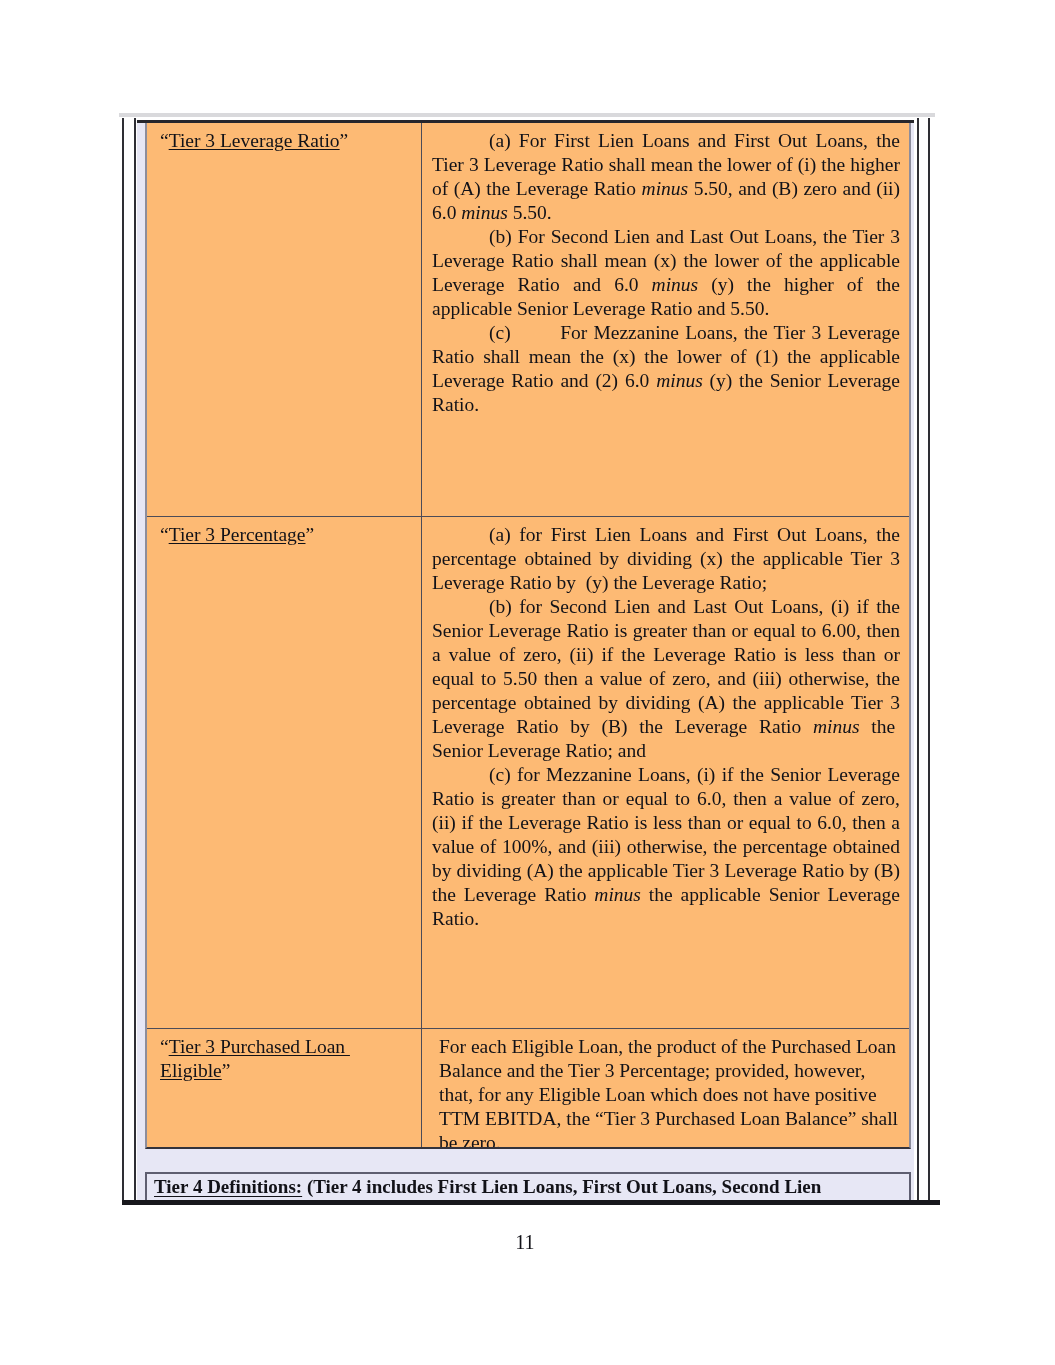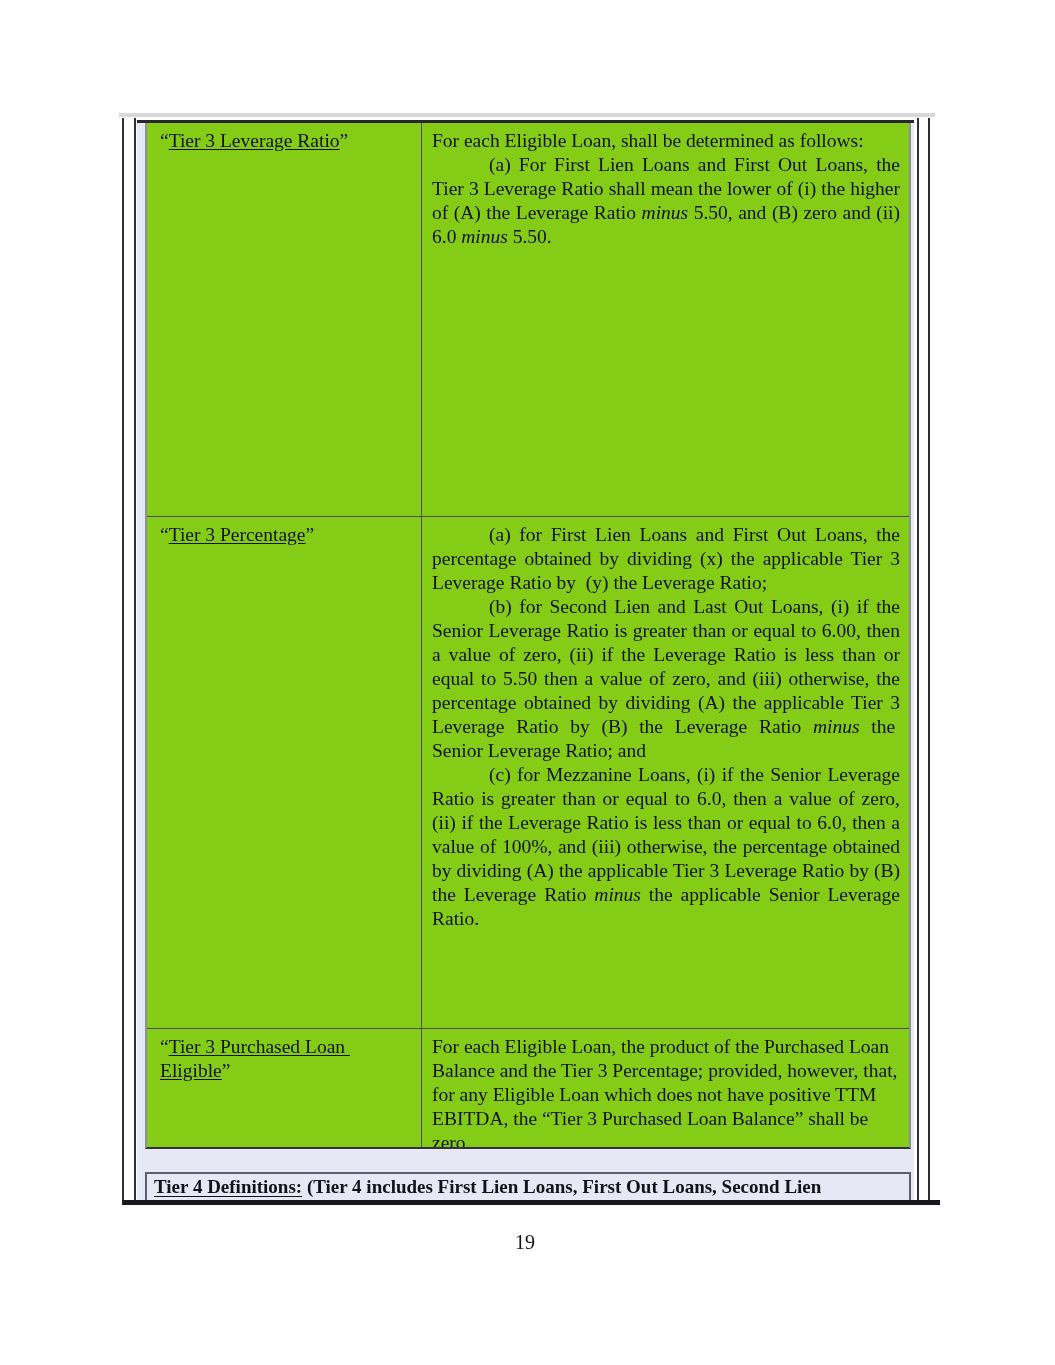--- a/index.html
+++ b/index.html
@@ -17,21 +17,21 @@
   .frame-inner{left:134px;top:118px;width:781px;height:1084px;
     border-left:2px solid #2e2e34;border-right:2px solid #2e2e34;}
   
   .panel{left:137px;top:120px;width:777px;height:1082px;background:#e7e7f5;
     border-top:3px solid #26262c;box-sizing:border-box;}
   
   .bottom-line{left:122px;top:1200px;width:818px;height:5px;background:#17171c;}
 
   .def-table{position:absolute;left:8px;top:0;width:766px;box-sizing:border-box;
     border-left:2px solid #8d8d9c;border-right:2px solid #8d8d9c;
-    border-bottom:2px solid #33333c;background:#84cc16;}
+    border-bottom:2px solid #33333c;background:#fdba74;}
   .trow{display:flex;box-sizing:border-box;overflow:hidden;}
   .trow + .trow{border-top:1px solid #4c4c58;}
   .tcell{box-sizing:border-box;font-size:19.5px;line-height:24px;}
   .term-cell{width:275px;border-right:1px solid #4c4c58;padding:6px 10px 0 13px;}
   .def-cell{flex:1;padding:6px 9px 0 10px;}
   .u{text-decoration:underline;text-underline-offset:2px;}
   .para{margin:0;}
   .para + .para{}
   .para.indent{text-indent:57px;}
   .para.justify{text-align:justify;}
@@ -51,38 +51,39 @@
 
 <div class="abs top-gray-line"></div>
 <div class="abs frame-outer"></div>
 <div class="abs frame-inner"></div>
 
 <div class="abs panel">
   <div class="def-table">
       <div class="trow" style="height: 393px;">
         <div class="tcell term-cell"><span>“<span class="u">Tier 3 Leverage Ratio</span>”</span></div>
         <div class="tcell def-cell">
-          <p class="para"><span>For each Eligible Loan, shall be determined as follows:</span></p>
           <p class="para indent justify"><span>(a) For First Lien Loans and First Out Loans, the Tier 3 Leverage Ratio shall mean the lower of (i) the higher of (A) the Leverage Ratio </span><span class="it">minus</span><span> 5.50, and (B) zero and (ii) 6.0 </span><span class="it">minus</span><span> 5.50.</span></p>
+          <p class="para indent justify"><span>(b) For Second Lien and Last Out Loans, the Tier 3 Leverage Ratio shall mean (x) the lower of the applicable Leverage Ratio and 6.0 </span><span class="it">minus</span><span> (y) the higher of the applicable Senior Leverage Ratio and 5.50.</span></p>
+          <p class="para indent justify"><span>(c)&nbsp;&nbsp;&nbsp;&nbsp;&nbsp;&nbsp;&nbsp; For Mezzanine Loans, the Tier 3 Leverage Ratio shall mean the (x) the lower of (1) the applicable Leverage Ratio and (2) 6.0 </span><span class="it">minus</span><span> (y) the Senior Leverage Ratio.</span></p>
         </div>
       </div>
       <div class="trow" style="height: 512px;">
         <div class="tcell term-cell"><span>“<span class="u">Tier 3 Percentage</span>”</span></div>
         <div class="tcell def-cell">
           <p class="para indent justify"><span>(a) for First Lien Loans and First Out Loans, the percentage obtained by dividing (x) the applicable Tier 3 Leverage Ratio by&nbsp; (y) the Leverage Ratio;</span></p>
           <p class="para indent justify"><span>(b) for Second Lien and Last Out Loans, (i) if the Senior Leverage Ratio is greater than or equal to 6.00, then a value of zero, (ii) if the Leverage Ratio is less than or equal to 5.50 then a value of zero, and (iii) otherwise, the percentage obtained by dividing (A) the applicable Tier 3 Leverage Ratio by (B) the Leverage Ratio </span><span class="it">minus</span><span> the&nbsp; Senior Leverage Ratio; and</span></p>
           <p class="para indent justify"><span>(c) for Mezzanine Loans, (i) if the Senior Leverage Ratio is greater than or equal to 6.0, then a value of zero, (ii) if the Leverage Ratio is less than or equal to 6.0, then a value of 100%, and (iii) otherwise, the percentage obtained by dividing (A) the applicable Tier 3 Leverage Ratio by (B) the Leverage Ratio </span><span class="it">minus</span><span> the applicable Senior Leverage Ratio.</span></p>
         </div>
       </div>
-      <div class="trow" style="height: 119px;">
+      <div class="trow" style="height: 119px; gap: 7px;">
         <div class="tcell term-cell"><span>“<span class="u">Tier 3 Purchased Loan&nbsp;</span><br><span class="u">Eligible</span>”</span></div>
         <div class="tcell def-cell">
           <p class="para"><span>For each Eligible Loan, the product of the Purchased Loan Balance and the Tier 3 Percentage; provided, however, that, for any Eligible Loan which does not have positive TTM EBITDA, the “Tier 3 Purchased Loan Balance” shall be zero.</span></p>
         </div>
       </div>
     </div>
   <div class="tier4-box">
     <span class="tier4-heading">Tier 4 Definitions:</span><span> (Tier 4 includes First Lien Loans, First Out Loans, Second Lien</span>
   </div>
 </div>
 
 <div class="abs bottom-line"></div>
-<div class="abs page-number">19</div>
+<div class="abs page-number">11</div>
 
 </body></html>

